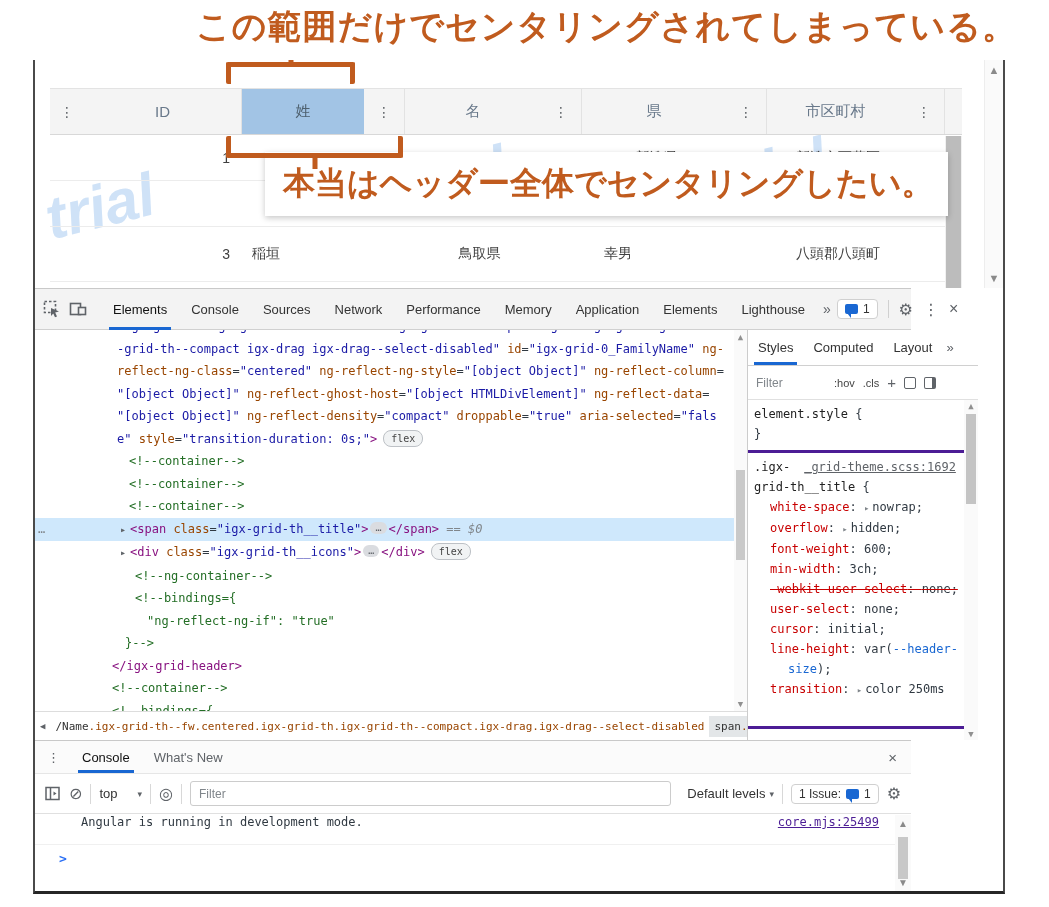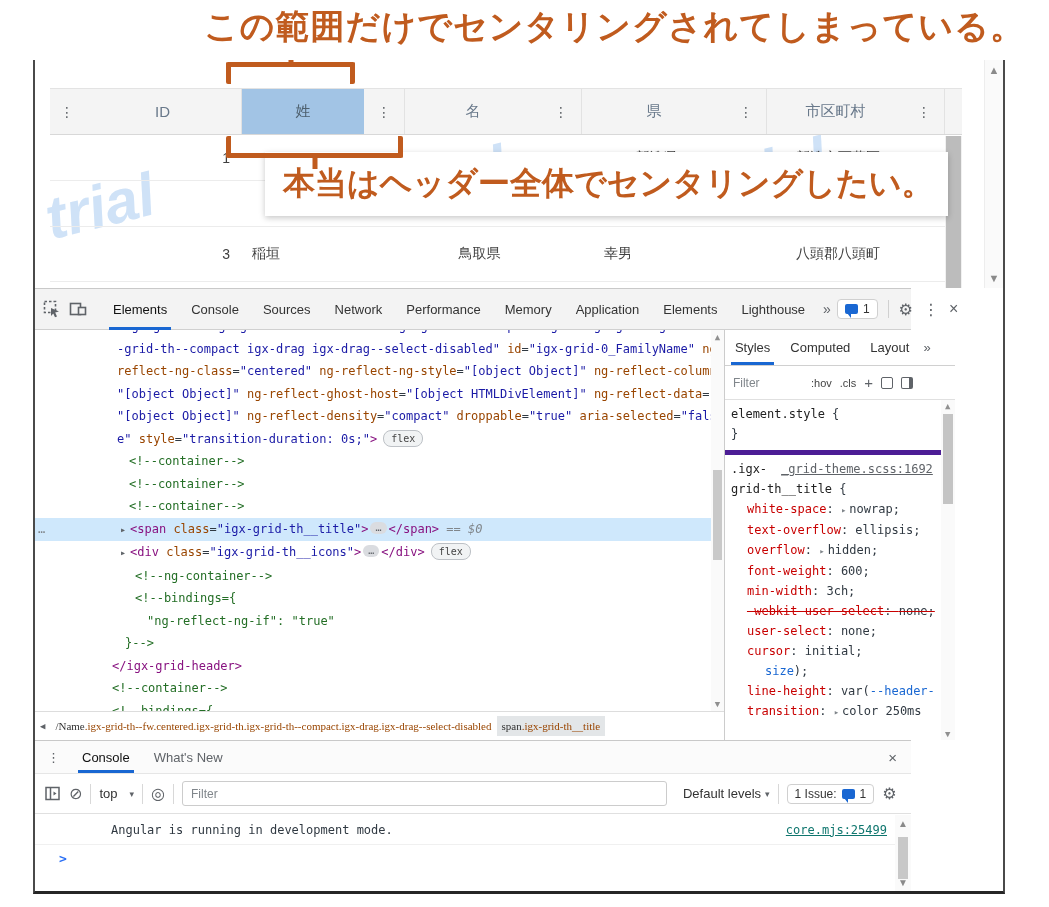--- a/index.html
+++ b/index.html
@@ -6,21 +6,21 @@
     --orange:#c05b1e;
     --blue:#1967d2;
     --tab-ink:#333;
     --muted:#5f6368;
   }
   *{box-sizing:border-box;margin:0;padding:0}
   body{background:#fff;font-family:"Liberation Sans","DejaVu Sans",sans-serif;}
   .screen{position:relative;width:1049px;height:907px;background:#fff;overflow:hidden;}
 
   
-  .anno-top{position:absolute;left:204px;top:4px;font-size:34px;font-weight:bold;color:var(--orange);white-space:nowrap;letter-spacing:1px;}
+  .anno-top{position:absolute;left:196px;top:4px;font-size:34px;font-weight:bold;color:var(--orange);white-space:nowrap;letter-spacing:1px;}
 
   
   .app-window{position:absolute;left:33px;top:60px;width:972px;height:834px;background:#fff;
     border-left:2px solid #4a4a4a;border-right:2px solid #4a4a4a;border-bottom:3px solid #262626;}
 
   
   .page-area{position:absolute;left:0;top:0;width:968px;height:228px;background:#fff;overflow:hidden;}
   .wm{position:absolute;font-size:60px;font-style:italic;font-weight:bold;color:#cfe2f7;transform:rotate(-14deg);z-index:1;pointer-events:none;}
   .grid{position:absolute;left:15px;top:28px;width:912px;z-index:2;}
   .g-header{display:flex;height:47px;background:#f4f4f4;border-top:1px solid #e3e3e3;border-bottom:1px solid #d8d8d8;}
@@ -87,39 +87,39 @@
   .tw{color:#5f6368;font-size:10px;margin-right:4px;}
   .tk-a{color:#994500}.tk-v{color:#1a1aa6}.tk-t{color:#881280}.tk-c{color:#236e25}.tk-p{color:#303942}
   .tk-f{color:#80868b;font-style:italic}
   .flex-badge{display:inline-block;margin-left:6px;padding:0 7px;border:1px solid #bdc1c6;border-radius:8px;background:#f1f3f4;color:#444;font-size:10px;line-height:15px;vertical-align:1px;}
   .dots-pill{display:inline-block;margin:0 2px;padding:0 5px;border-radius:7px;background:#dadce0;color:#5f6368;font-size:10px;line-height:12px;vertical-align:2px;}
 
   
   .dt-crumbs{height:29px;border-top:1px solid #ddd;background:#fff;display:flex;align-items:center;
     font-family:"DejaVu Sans Mono","Liberation Mono",monospace;font-size:11px;overflow:hidden;}
   .crumb-nav{color:#5f6368;font-size:9px;padding:0 5px;}
-  .crumb{white-space:nowrap;padding:4px 5px;font-family:Liberation Serif, serif;}
+  .crumb{white-space:nowrap;padding:4px 5px;}
   .crumb.selected{background:#e3e6e8;}
   .crumb .tag{color:#333}.crumb .cls{color:#994500}
 
   
   .styles-pane{flex:1;border-left:1px solid #ccc;display:flex;flex-direction:column;background:#fff;}
   .sp-tabs{height:36px;display:flex;align-items:stretch;border-bottom:1px solid #d0d0d0;}
   .sp-tab{display:flex;align-items:center;padding:0 10px;font-size:13px;color:var(--tab-ink);position:relative;}
   .sp-tab.active::after{content:"";position:absolute;left:6px;right:6px;bottom:0;height:3px;background:var(--blue);}
   .sp-overflow{display:flex;align-items:center;font-size:13px;color:#5f6368;padding:0 4px;}
   .sp-filter{height:34px;display:flex;align-items:center;border-bottom:1px solid #e0e0e0;padding:0 8px;gap:8px;}
   .sp-filter input{border:none;outline:none;font-size:12px;color:#333;width:70px;background:transparent;}
   .sp-filter input::placeholder{color:#80868b;}
   .sp-toggle{font-size:11px;color:#444;text-align:right;}
   .sp-plus{font-size:15px;color:#5f6368;}
   .sp-sq{width:12px;height:12px;border:1px solid #5f6368;border-radius:2px;}
   .sp-sq.half{border-right-width:4px;}
   .sp-rules{position:relative;flex:1;overflow:hidden;font-family:"DejaVu Sans Mono","Liberation Mono",monospace;font-size:12px;}
-  .rule-sec{border-bottom:5px solid #4c1d95;padding:4px 0 6px 6px;text-decoration:underline;}
+  .rule-sec{border-bottom:3px solid #4c1d95;padding:4px 0 6px 6px;text-decoration:underline;}
   .style-line{line-height:20px;white-space:nowrap;position:relative;padding-right:20px;}
   .style-line .content.strike{text-decoration:line-through;text-decoration-color:#c80000;}
   .i0{padding-left:0}.i1{padding-left:16px}.i2{padding-left:34px}
   .tk-sel{color:#222}.tk-pl{color:#303942}.tk-prop{color:#c80000}.tk-val{color:#303942}
   .tk-varn{color:#1967d2}.tk-exp{color:#80868b;font-size:9px;margin-right:3px;}
   .src-link{position:absolute;right:22px;top:0;color:#5f6368;text-decoration:underline;}
   .sp-scroll{position:absolute;right:0;top:0;width:14px;height:100%;background:#fafafa;}
   .sp-scroll .thumb{position:absolute;left:2px;right:2px;top:4px;height:90px;background:#c4c4c4;}
   .sp-scroll .a{position:absolute;left:0;width:100%;text-align:center;color:#909090;font-size:9px;}
 
@@ -127,30 +127,30 @@
   .console-drawer{position:absolute;left:0;top:451px;width:100%;bottom:0;border-top:1px solid #c9c9c9;background:#fff;}
   .cd-tabs{height:33px;background:#fbfbfb;border-bottom:1px solid #e6e6e6;display:flex;align-items:stretch;}
   .cd-kebab{display:flex;align-items:center;padding:0 10px 0 12px;color:#5f6368;font-size:13px;}
   .cd-tab{display:flex;align-items:center;padding:0 12px;font-size:13px;color:#5f6368;position:relative;}
   .cd-tab.active{color:#111;}
   .cd-tab.active::after{content:"";position:absolute;left:8px;right:8px;bottom:0;height:3px;background:var(--blue);}
   .cd-close{margin-left:auto;display:flex;align-items:center;padding:0 14px;color:#5f6368;font-size:15px;}
   .cd-toolbar{height:40px;display:flex;align-items:center;border-bottom:1px solid #e0e0e0;padding:0 10px;gap:8px;background:#fff;}
   .ct-sep{width:1px;height:20px;background:#d8d8d8;}
   .ct-glyph{color:#5f6368;font-size:16px;display:flex;align-items:center;}
-  .ct-top{font-size:13px;color:#333;display:flex;align-items:center;gap:12px;}
+  .ct-top{font-size:13px;color:#333;display:flex;align-items:center;gap:20px;}
   .caret{font-size:9px;color:#5f6368;}
   .ct-filter{flex:1;height:25px;border:1px solid #ccc;border-radius:3px;display:flex;align-items:center;padding:0 8px;max-width:485px;}
   .ct-filter input{border:none;outline:none;width:100%;font-size:12px;background:transparent;color:#333;}
   .ct-filter input::placeholder{color:#80868b;}
   .ct-levels{font-size:13px;color:#333;display:flex;align-items:center;gap:4px;margin-left:8px;}
   .cd-body{position:absolute;left:0;top:74px;right:0;bottom:0;background:#fff;}
-  .log-row{height:30px;border-bottom:1px solid #f0f0f0;display:flex;align-items:center;position:relative;
-    font-family:"DejaVu Sans Mono","Liberation Mono",monospace;font-size:12px;color:#303942;padding-left:76px;}
-  .log-src{position:absolute;right:24px;color:#0f766e;text-decoration:underline;}
+  .log-row{height:30px;border-bottom:1px solid #f0f0f0;display:flex;align-items:flex-start;position:relative;
+    font-family:"DejaVu Sans Mono","Liberation Mono",monospace;font-size:12px;color:#303942;padding-left:46px;}
+  .log-src{position:absolute;right:32px;color:#4c1d95;text-decoration:underline;}
   .prompt-row{height:26px;display:flex;align-items:center;padding-left:24px;
     font-family:"DejaVu Sans Mono","Liberation Mono",monospace;font-size:13px;color:#2a6ff5;font-weight:bold;}
   .cd-scroll{position:absolute;right:0;top:0;width:16px;height:100%;background:#fafafa;}
   .cd-scroll .a{position:absolute;left:0;width:100%;text-align:center;color:#8a8a8a;font-size:10px;}
   .cd-scroll .thumb{position:absolute;left:3px;right:3px;top:22px;height:42px;background:#c8c8c8;}
 </style>
 </head>
 <body>
 
 <div class="screen">
@@ -320,29 +320,28 @@
           <div class="sp-rules">
             <div>
                 <div class="rule-sec">
                   <div class="style-line"><span class="content i0" style="display: inline-block;"><span class="tk-sel">element.style</span><span class="tk-pl"> {</span></span></div>
                   <div class="style-line"><span class="content i0" style="display: inline-block;"><span class="tk-pl">}</span></span></div>
                 </div>
                 <div class="rule-sec">
                   <div class="style-line"><span class="content i0" style="display: inline-block;"><span class="tk-sel">.igx-</span></span><a class="src-link">_grid-theme.scss:1692</a></div>
                   <div class="style-line"><span class="content i0" style="display: inline-block; text-align: center;"><span class="tk-sel">grid-th__title</span><span class="tk-pl"> {</span></span></div>
                   <div class="style-line"><span class="content i1" style="display: inline-block;"><span class="tk-prop">white-space</span><span class="tk-pl">: </span><span class="tk-exp">▸</span><span class="tk-val">nowrap;</span></span></div>
-                  <div class="style-line"><span class="content i1" style="display: inline-block;"><span class="tk-prop">text-overflow</span><span class="tk-pl">: </span><span class="tk-val">ellipsis;</span></span></div>
                   <div class="style-line"><span class="content i1" style="display: inline-block;"><span class="tk-prop">overflow</span><span class="tk-pl">: </span><span class="tk-exp">▸</span><span class="tk-val">hidden;</span></span></div>
                   <div class="style-line"><span class="content i1" style="display: inline-block;"><span class="tk-prop">font-weight</span><span class="tk-pl">: </span><span class="tk-val">600;</span></span></div>
                   <div class="style-line"><span class="content i1" style="display: inline-block;"><span class="tk-prop">min-width</span><span class="tk-pl">: </span><span class="tk-val">3ch;</span></span></div>
                   <div class="style-line"><span class="content i1 strike" style="display: inline-block;"><span class="tk-prop">-webkit-user-select</span><span class="tk-pl">: </span><span class="tk-val">none;</span></span></div>
                   <div class="style-line"><span class="content i1" style="display: inline-block;"><span class="tk-prop">user-select</span><span class="tk-pl">: </span><span class="tk-val">none;</span></span></div>
                   <div class="style-line"><span class="content i1" style="display: inline-block;"><span class="tk-prop">cursor</span><span class="tk-pl">: </span><span class="tk-val">initial;</span></span></div>
+                  <div class="style-line"><span class="content i1" style="display: inline-block;"><span class="tk-prop">line-height</span><span class="tk-pl">: </span><span class="tk-val">var(</span><span class="tk-varn">--header-</span></span></div>
                   <div class="style-line"><span class="content i2" style="display: inline-block;"><span class="tk-varn">size</span><span class="tk-val">);</span></span></div>
-                  <div class="style-line"><span class="content i1" style="display: inline-block;"><span class="tk-prop">line-height</span><span class="tk-pl">: </span><span class="tk-val">var(</span><span class="tk-varn">--header-</span></span></div>
                   <div class="style-line"><span class="content i1" style="display: inline-block;"><span class="tk-prop">transition</span><span class="tk-pl">: </span><span class="tk-exp">▸</span><span class="tk-val">color 250ms</span></span></div>
                   <div class="style-line"><span class="content i2" style="display: inline-block;"></span></div>
                 </div>
               </div>
             <div class="sp-scroll">
               <span class="a" style="top:1px">▲</span>
               <div class="thumb" style="top:14px"></div>
               <span class="a" style="bottom:1px">▼</span>
             </div>
           </div>

